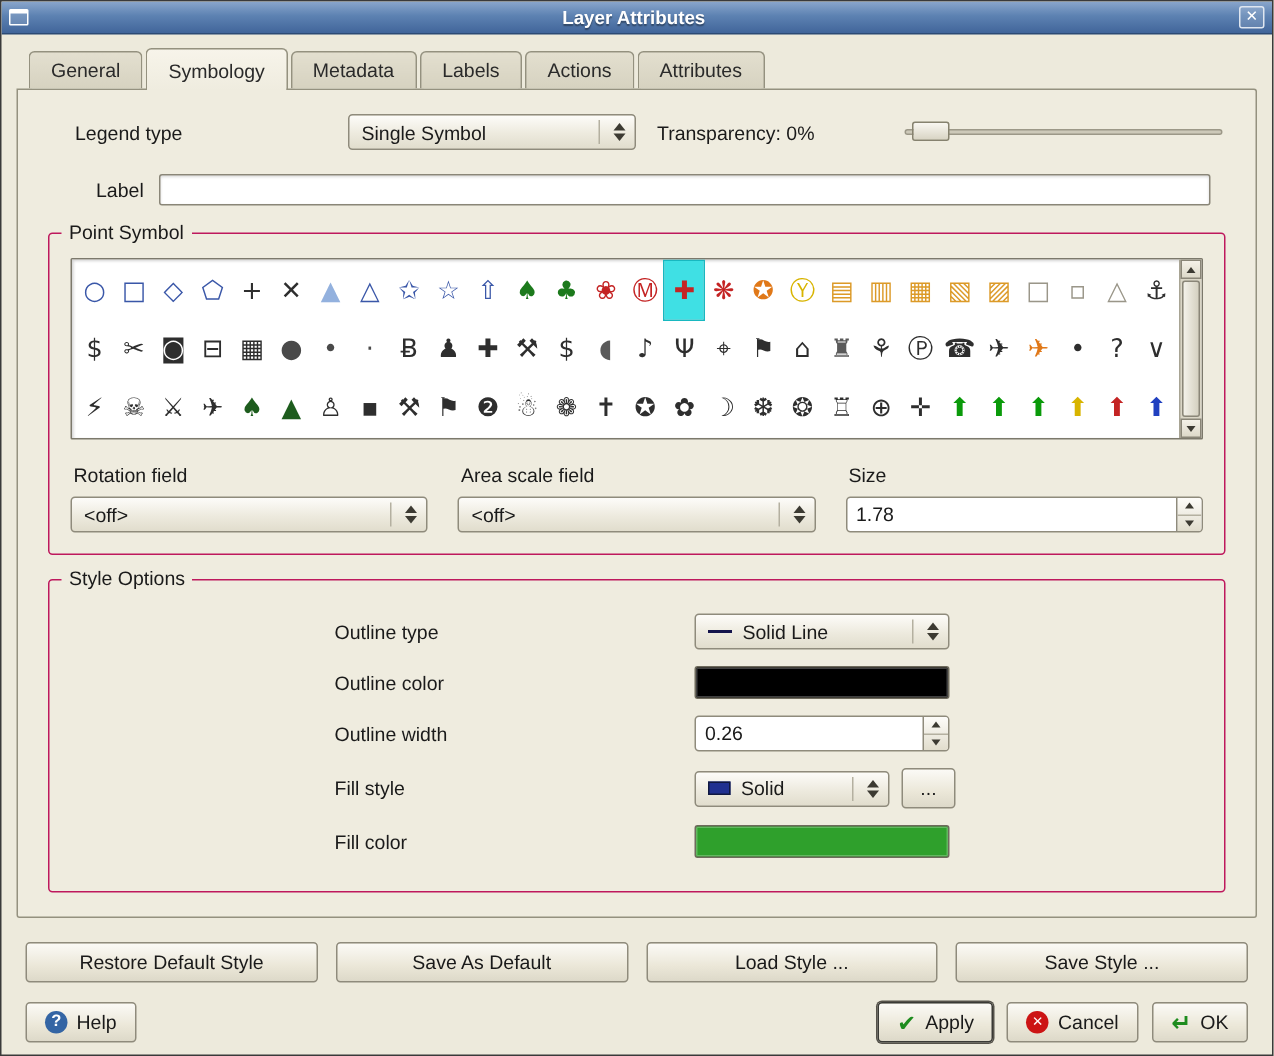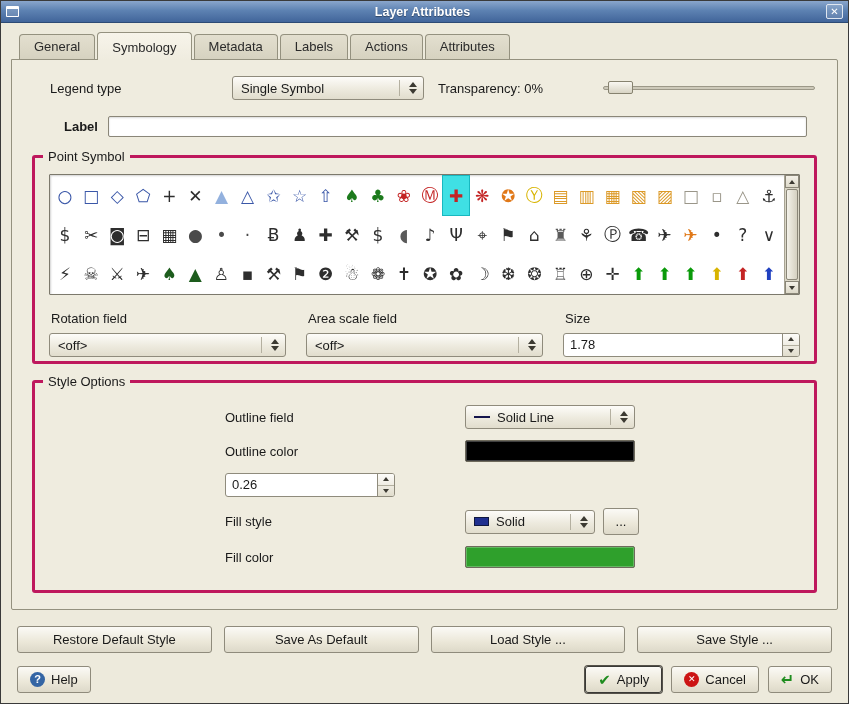--- a/index.html
+++ b/index.html
@@ -39,30 +39,30 @@
   }
   .tabpage {
     margin: 0 10px; border: 1px solid #94917f; border-radius: 0 2px 2px 2px;
     background: #efecdf; padding: 4px 0 16px; position: relative; z-index: 1;
   }
   
   .row-legend { display: flex; align-items: center; margin: 12px 22px 0 38px; }
   .legend-label { width: 182px; }
   .transp-label { margin-left: 14px; white-space: nowrap; }
   .row-label { display: flex; align-items: center; margin: 16px 30px 0 52px; }
-  .row-label .lbl { margin-right: 10px; font-weight: bold; }
+  .row-label .lbl { margin-right: 10px; }
   .text-input {
     flex: 1; height: 21px; border: 1px solid #8a8678; border-radius: 2px;
     background: #fff; padding: 0 4px; font: inherit;
     box-shadow: inset 0 1px 2px rgba(0,0,0,.15);
   }
   
   .group {
-    margin: 18px 20px 0; border: 3px solid #be185d; border-radius: 3px;
-    position: relative; padding: 16px 14px 4px;
+    margin: 18px 20px 0; border: 1px solid #be185d; border-radius: 3px;
+    position: relative; padding: 16px 14px 14px;
   }
   .group-title {
     position: absolute; top: -9px; left: 8px; background: #efecdf; padding: 0 5px;
   }
   
   .symbol-box {
     display: flex; height: 121px; background: #fff;
     border: 1px solid #7c796c; border-radius: 1px;
     box-shadow: inset 1px 1px 2px rgba(0,0,0,.18);
   }
@@ -325,38 +325,39 @@
             </span>
           </div>
         </div>
       </div>
     </div>
 
     <div class="group" style="margin-top:16px; padding-bottom:22px;">
       <span class="group-title">Style Options</span>
 
       <div class="so-row" style="margin-top:6px">
-        <span class="so-label">Outline field</span>
+        <span class="so-label">Outline type</span>
         <div class="combo w170">
           <span class="line-icon"></span>
           <span class="txt">Solid Line</span>
           <span class="sep"></span>
           <span class="arr">
               <i class="tri-up"></i>
               <i class="tri-dn"></i>
             </span>
         </div>
       </div>
 
       <div class="so-row">
         <span class="so-label">Outline color</span>
         <div class="swatch" style="background: rgb(0, 0, 0);"></div>
       </div>
 
       <div class="so-row">
+        <span class="so-label">Outline width</span>
         <div class="spin w170">
           <span class="txt">0.26</span>
           <span class="btns">
             <span>
                 <i class="tri-up s"></i>
               </span>
             <span>
                 <i class="tri-dn s"></i>
               </span>
           </span>

